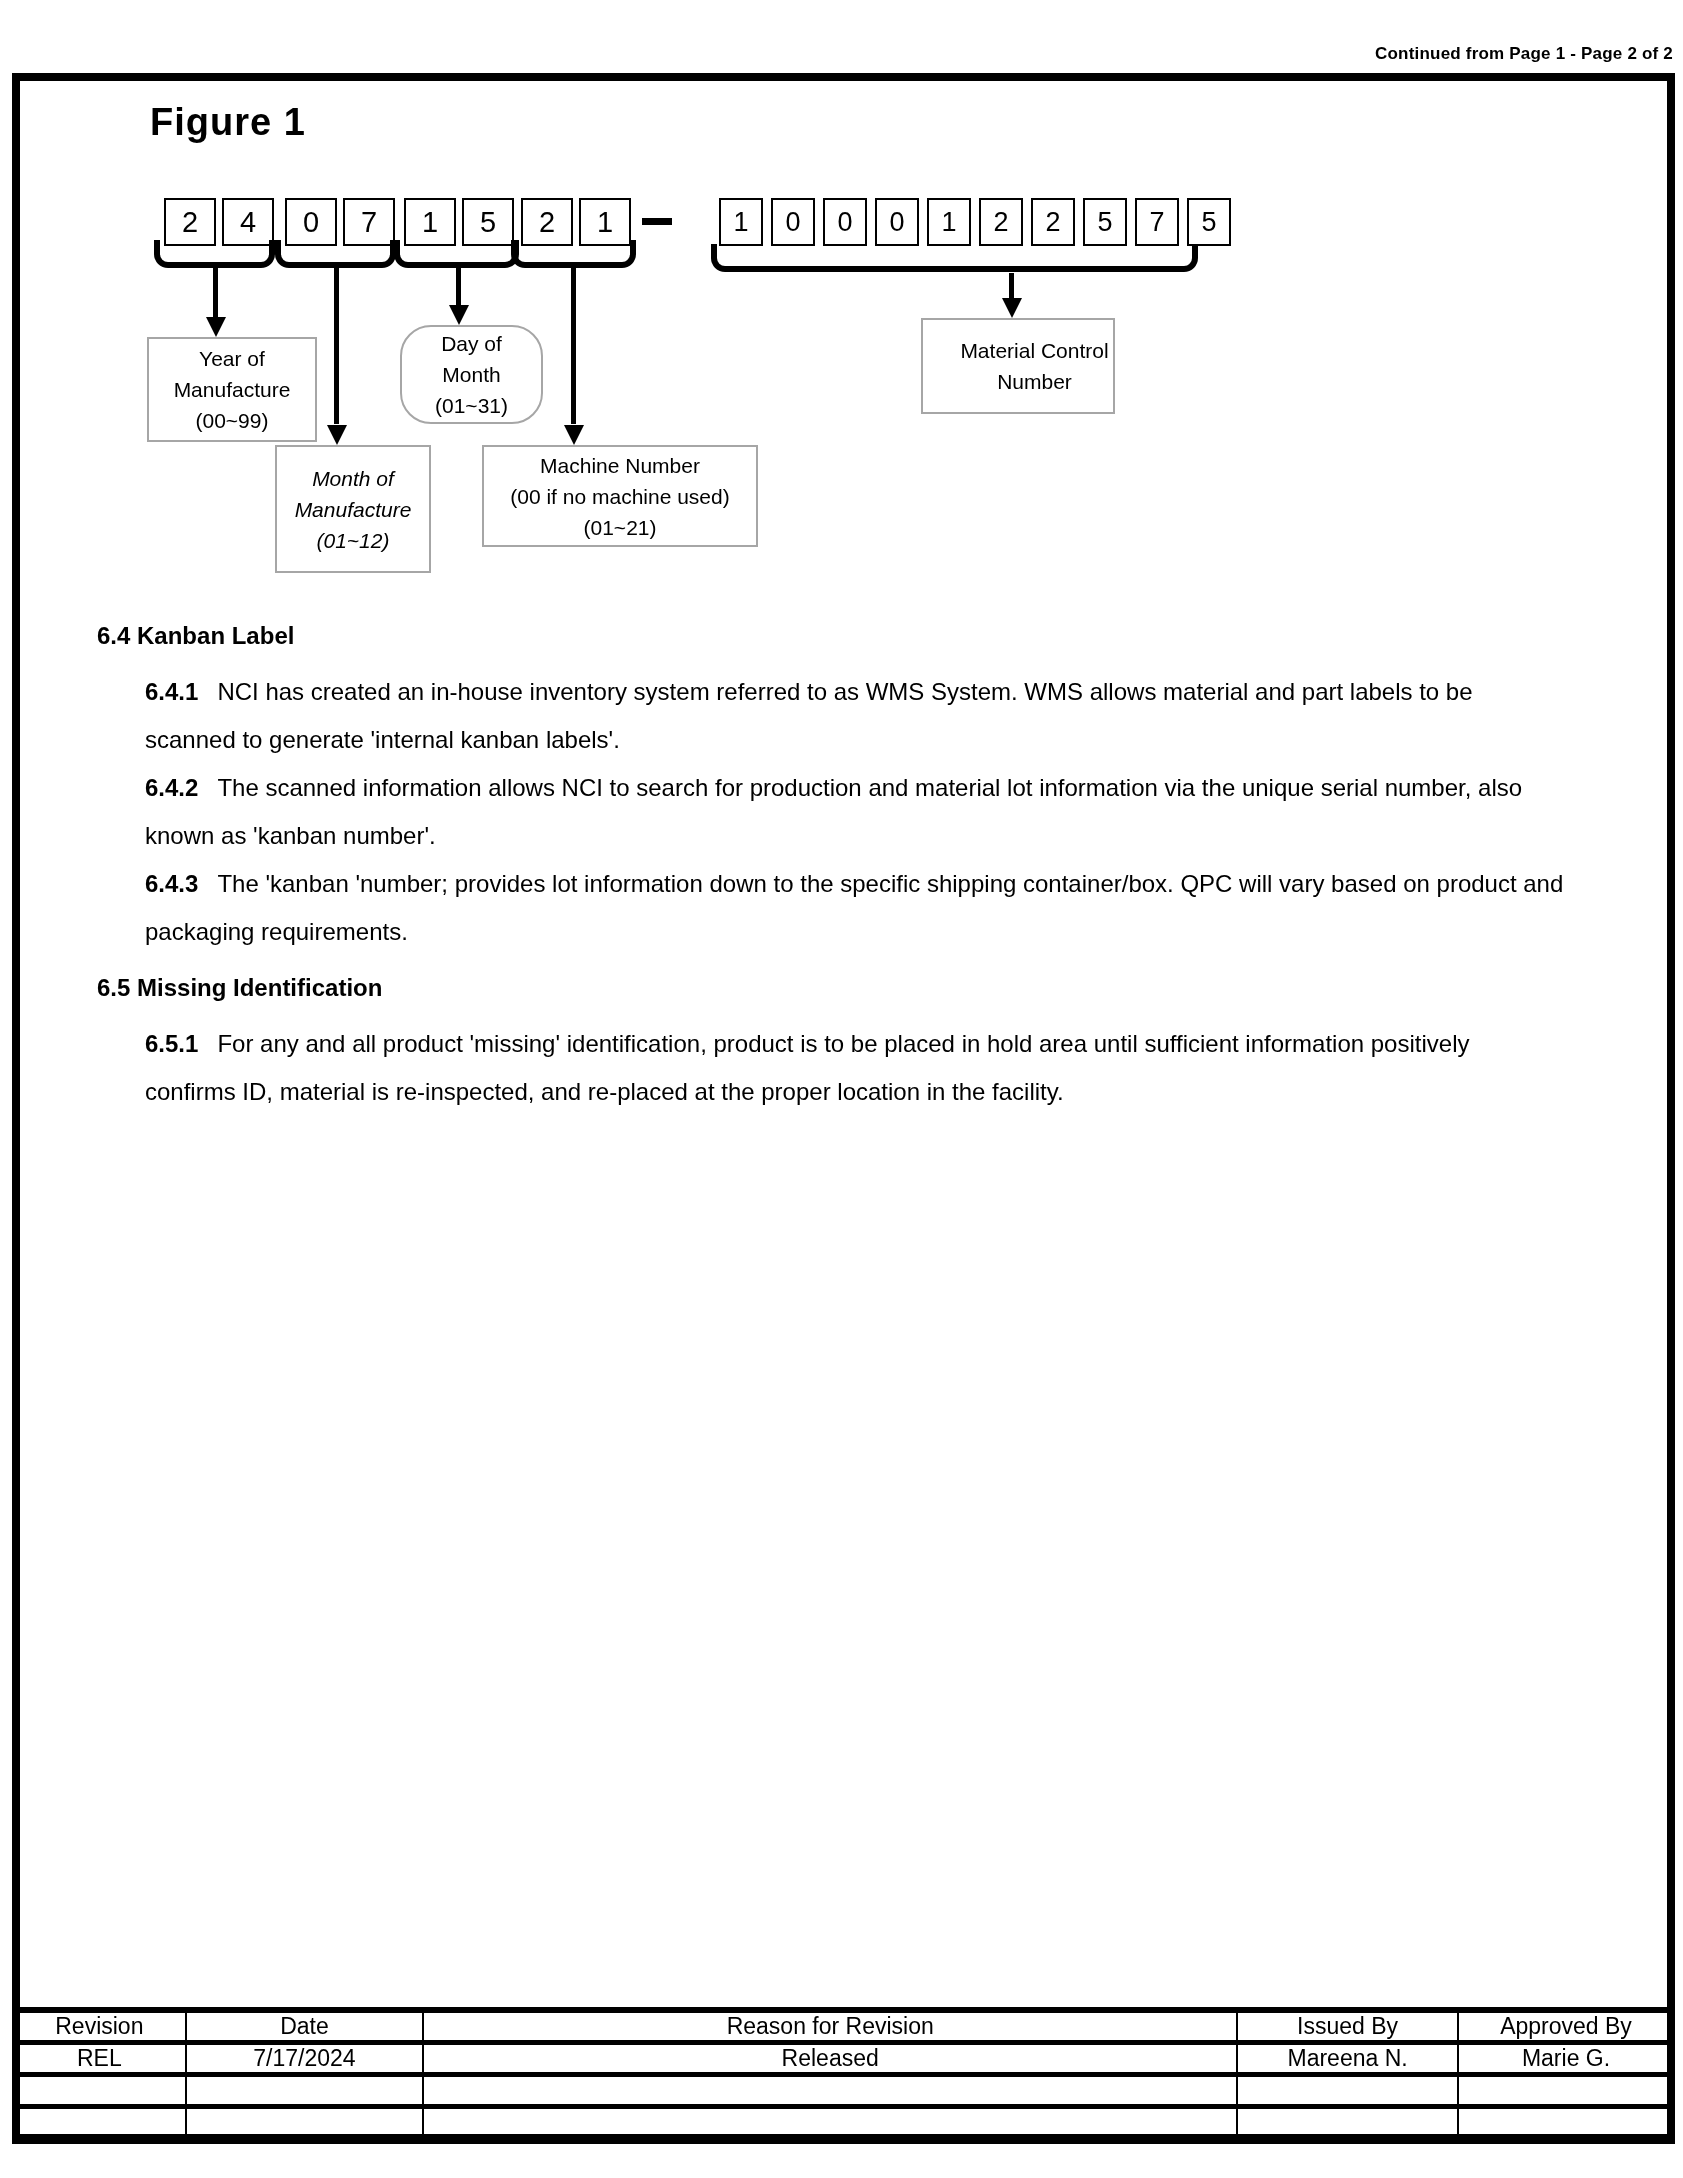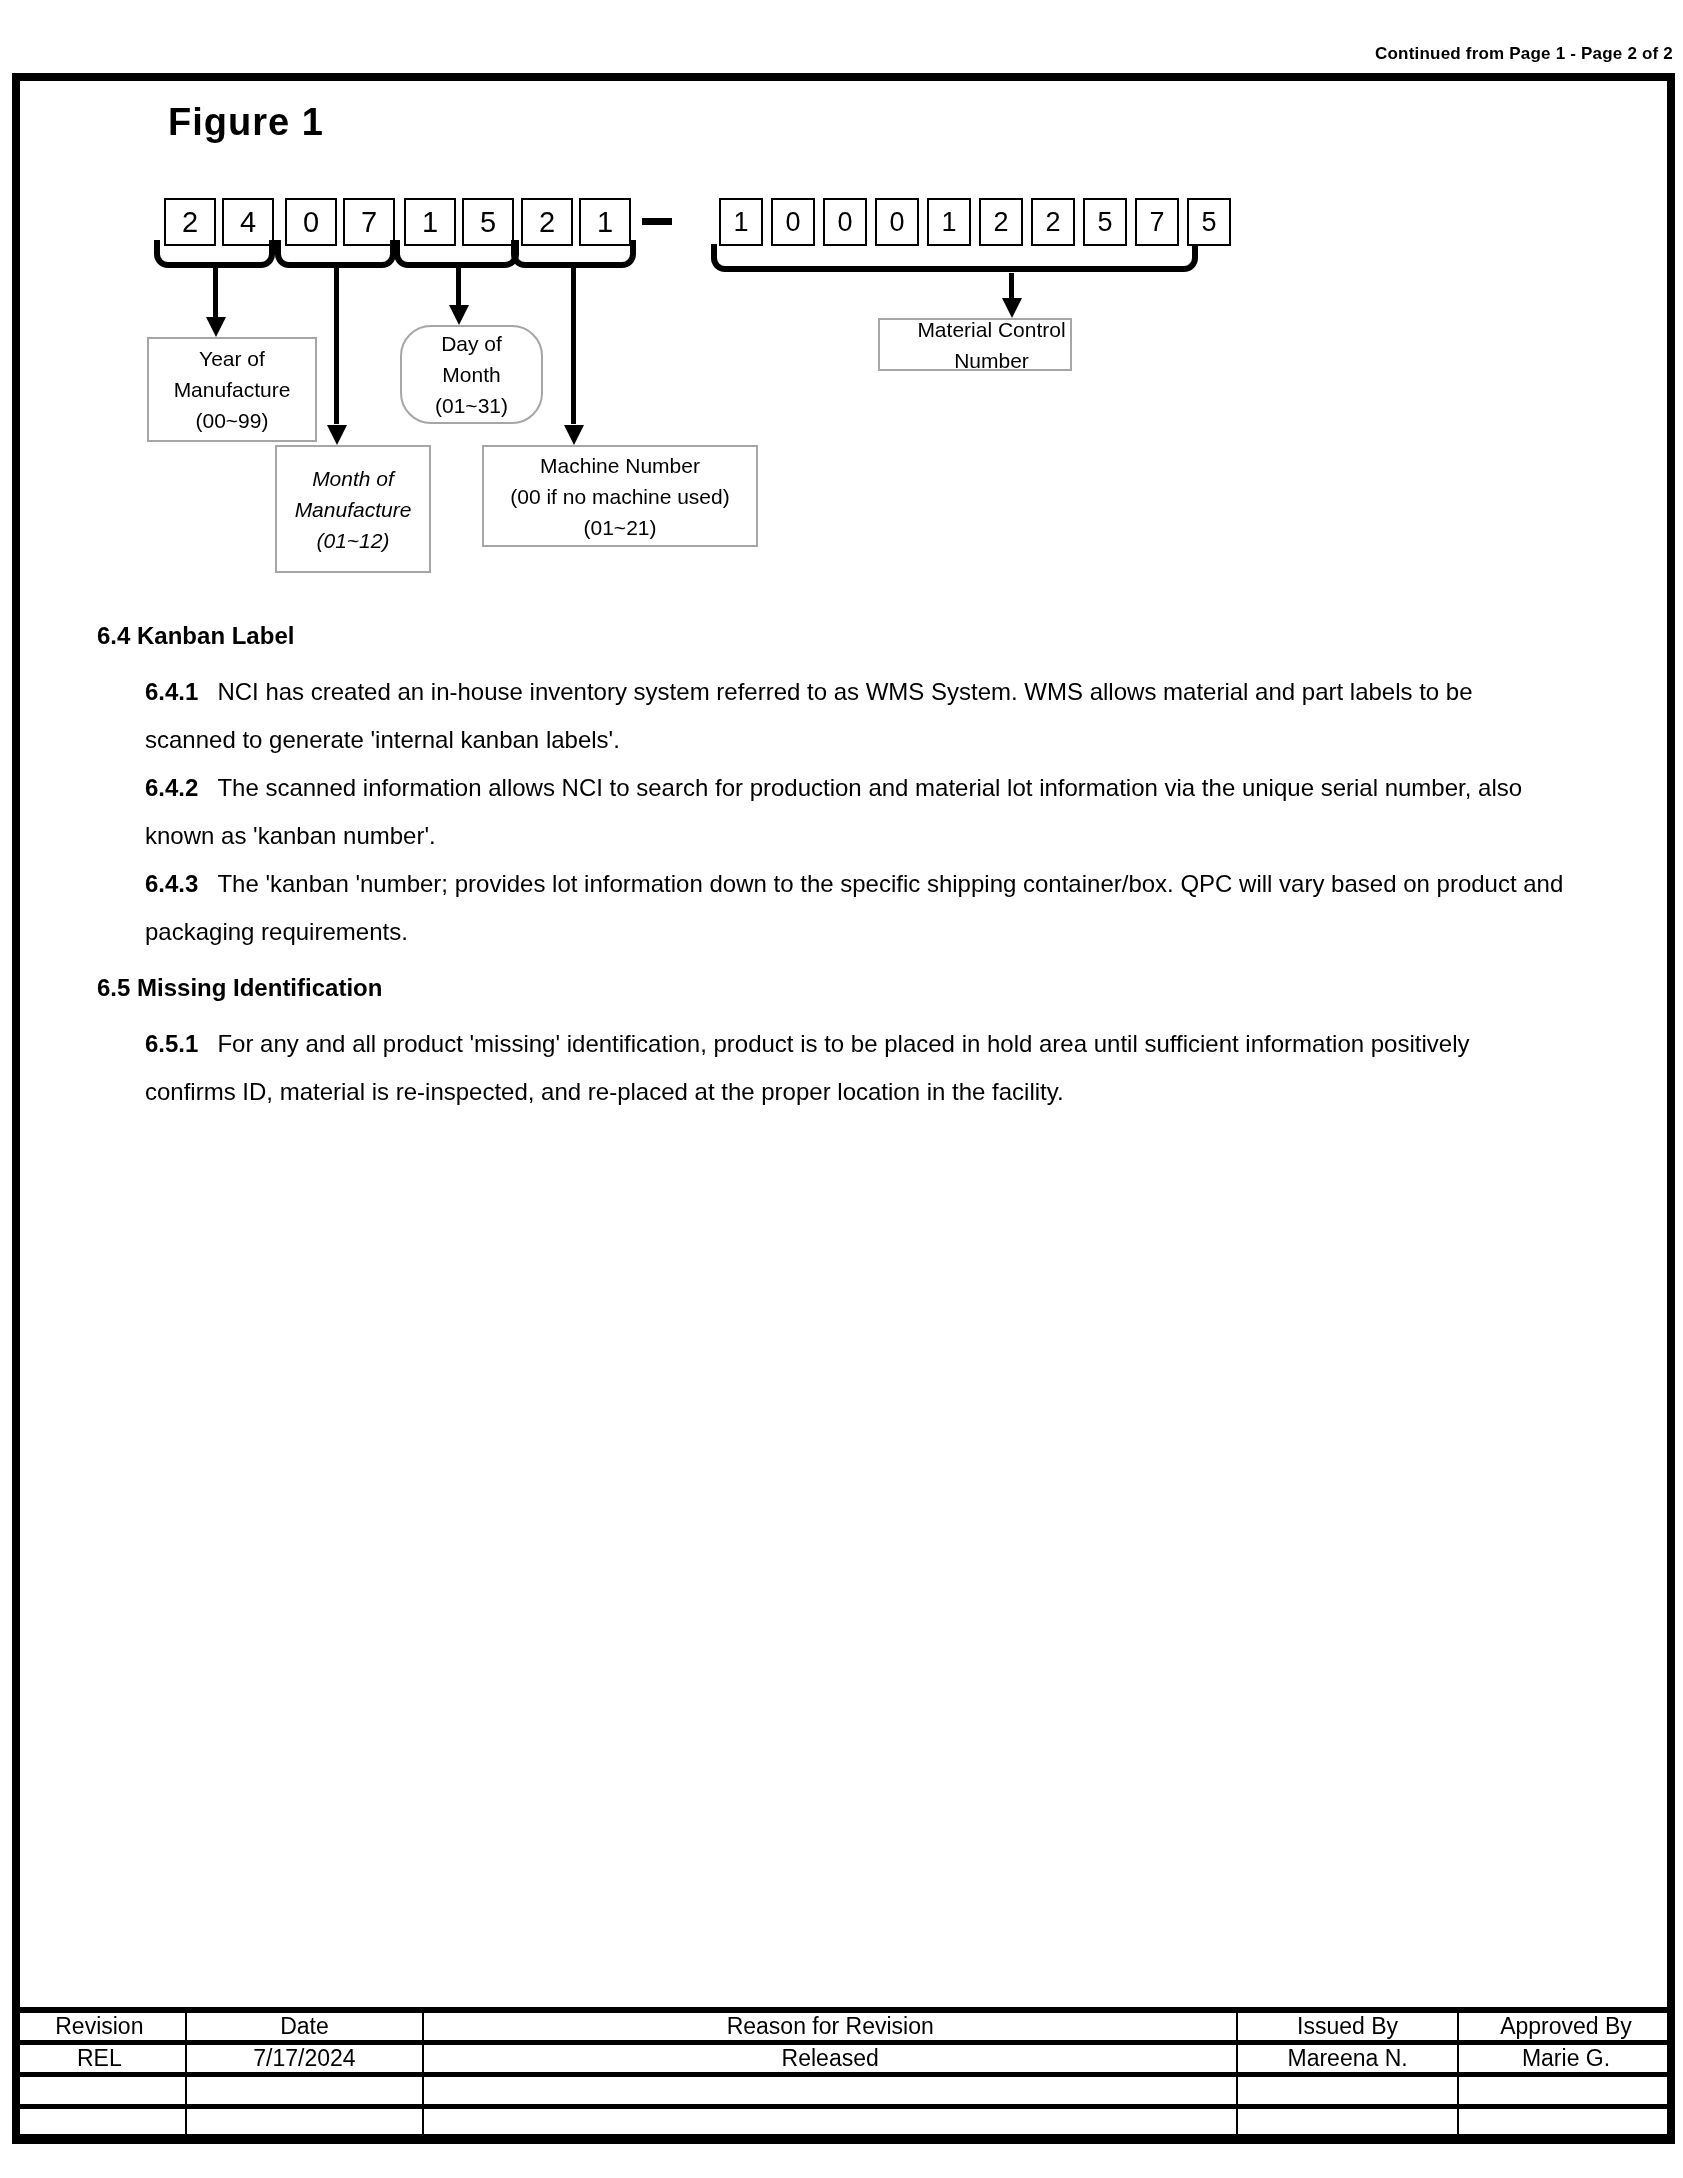--- a/index.html
+++ b/index.html
@@ -12,21 +12,21 @@
   .page-frame{
     position:absolute;left:12px;top:73px;width:1663px;height:2069px;
     border:8px solid #000;box-sizing:border-box;background:transparent;pointer-events:none;
   }
 
   .continued-note{
     position:absolute;top:44px;right:10px;font-size:17px;font-weight:600;letter-spacing:0.2px;
   }
 
   .figure-title{
-    position:absolute;left:168px;top:101px;font-size:38px;font-weight:bold;letter-spacing:1px;
+    position:absolute;left:150px;top:101px;font-size:38px;font-weight:bold;letter-spacing:1px;
   }
 
   
   .pair,.rgroup{position:absolute;top:198px;display:flex;}
   .pair{gap:6px;}
   .rgroup{gap:8px;}
   .digit-box{
     width:48px;height:44px;border:2px solid #000;background:#fff;
     display:flex;align-items:center;justify-content:center;font-size:29px;
   }
@@ -142,21 +142,21 @@
 (00~99)</div>
 <div class="label-box" style="left:400px;top:325px;width:143px;height:99px;border-radius:31px;">Day of
 Month
 (01~31)</div>
 <div class="label-box" style="left:275px;top:445px;width:156px;height:128px;font-style:italic;">Month of
 Manufacture
 (01~12)</div>
 <div class="label-box" style="left:482px;top:445px;width:276px;height:102px;">Machine Number
 (00 if no machine used)
 (01~21)</div>
-<div class="label-box" style="left:878px;top:318px;width:194px;height:53px;padding-left:33px;">Material Control
+<div class="label-box" style="left:921px;top:318px;width:194px;height:96px;padding-left:33px;">Material Control
 Number</div>
 
 <div class="text-block">
   <p class="sec-heading">6.4 Kanban Label</p>
   <p class="sec-para"><span class="para-num">6.4.1</span><span>NCI has created an in-house inventory system referred to as WMS System. WMS allows material and part labels to be scanned to generate 'internal kanban labels'.</span></p>
   <p class="sec-para"><span class="para-num">6.4.2</span><span>The scanned information allows NCI to search for production and material lot information via the unique serial number, also known as 'kanban number'.</span></p>
   <p class="sec-para"><span class="para-num">6.4.3</span><span>The 'kanban 'number; provides lot information down to the specific shipping container/box. QPC will vary based on product and packaging requirements.</span></p>
   <p class="sec-heading">6.5 Missing Identification</p>
   <p class="sec-para"><span class="para-num">6.5.1</span><span>For any and all product 'missing' identification, product is to be placed in hold area until sufficient information positively confirms ID, material is re-inspected, and re-placed at the proper location in the facility.</span></p>
 </div>

